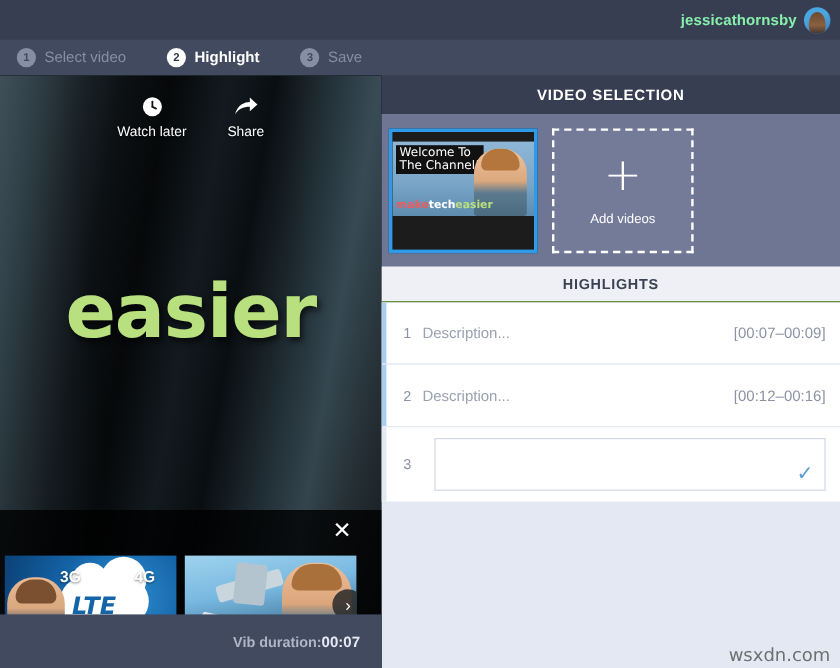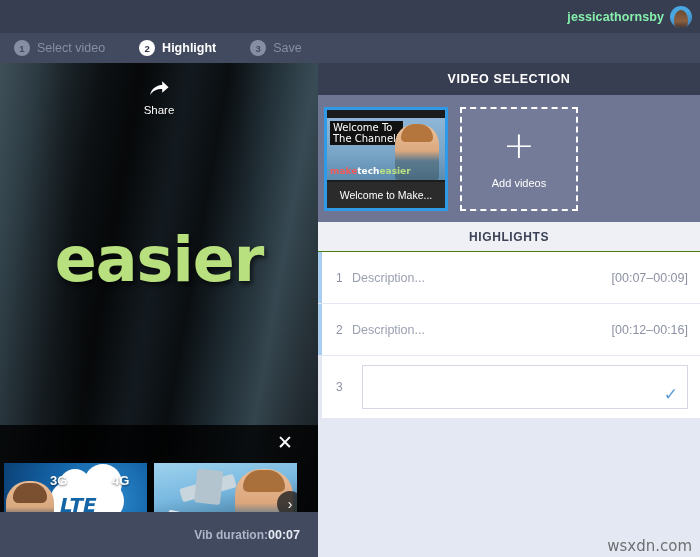--- a/index.html
+++ b/index.html
@@ -359,20 +359,28 @@
     <div class="step inactive">
       <span class="step-num">3</span>
       <span class="step-label">Save</span>
     </div>
   </div>
 
   <div class="player">
     <div class="video-canvas"></div>
 
     <div class="yt-overlay">
+      <div class="yt-action">
+        <svg width="20" height="20" viewBox="0 0 24 24">
+          <circle cx="12" cy="12" r="9.5" fill="#fff"></circle>
+          <line x1="12" y1="12" x2="12" y2="6.8" stroke="#111" stroke-width="1.8" stroke-linecap="round"></line>
+          <line x1="12" y1="12" x2="15.6" y2="13.8" stroke="#111" stroke-width="1.8" stroke-linecap="round"></line>
+        </svg>
+        <span class="yt-action-label">Watch later</span>
+      </div>
       <div class="yt-action">
         <svg width="22" height="20" viewBox="0 0 24 22">
           <path d="M2 18 C4 9 11 6.5 15.5 6.5 L15.5 2.5 L22.5 9 L15.5 15 L15.5 11 C9.5 11 5 13 2 18 Z" fill="#fff"></path>
         </svg>
         <span class="yt-action-label">Share</span>
       </div>
     </div>
 
     <div class="video-word">easier</div>
 
@@ -427,21 +435,20 @@
         <div class="vs-thumb">
           <div class="vs-title-box">
             <div class="vs-title-line">Welcome To</div>
             <div class="vs-title-line">The Channel!</div>
           </div>
           <div class="vs-face"></div>
           <div class="vs-mte">
             <span class="mte-make">make</span><span class="mte-tech">tech</span><span class="mte-easier">easier</span>
           </div>
         </div>
-        <div class="vs-caption">Welcome to Make...</div>
       </div>
 
       <div class="add-videos">
         <span class="plus-icon">+</span>
         <span class="add-videos-label">Add videos</span>
       </div>
     </div>
 
     <div class="highlights-header">
       <span class="highlights-title">HIGHLIGHTS</span>

